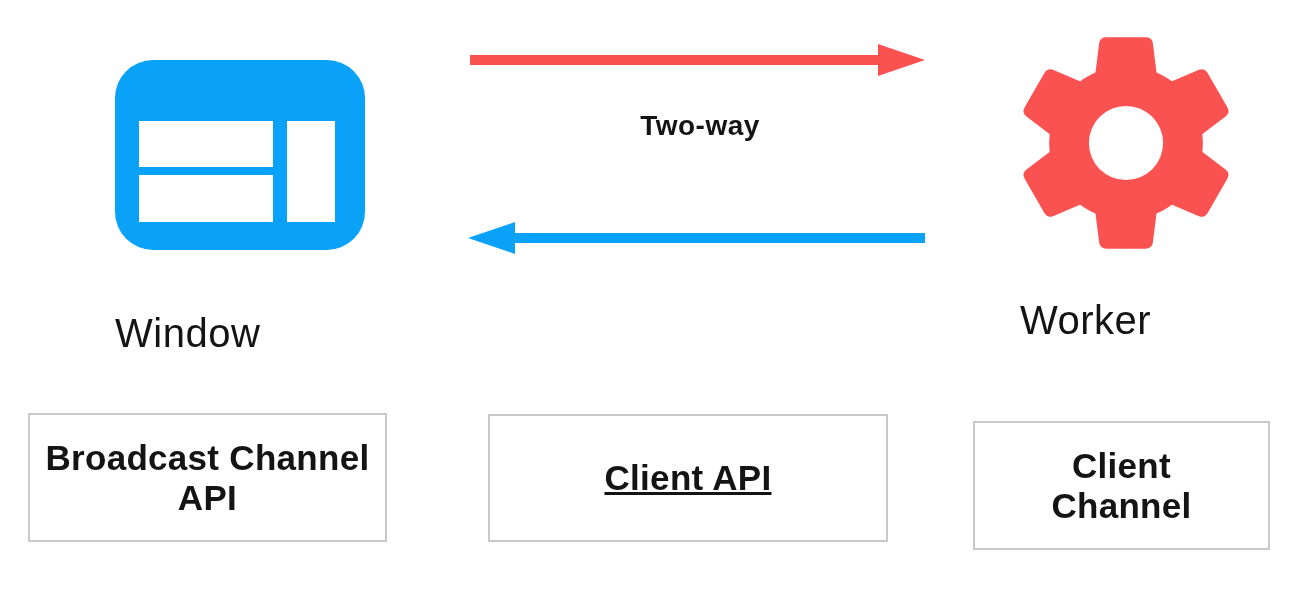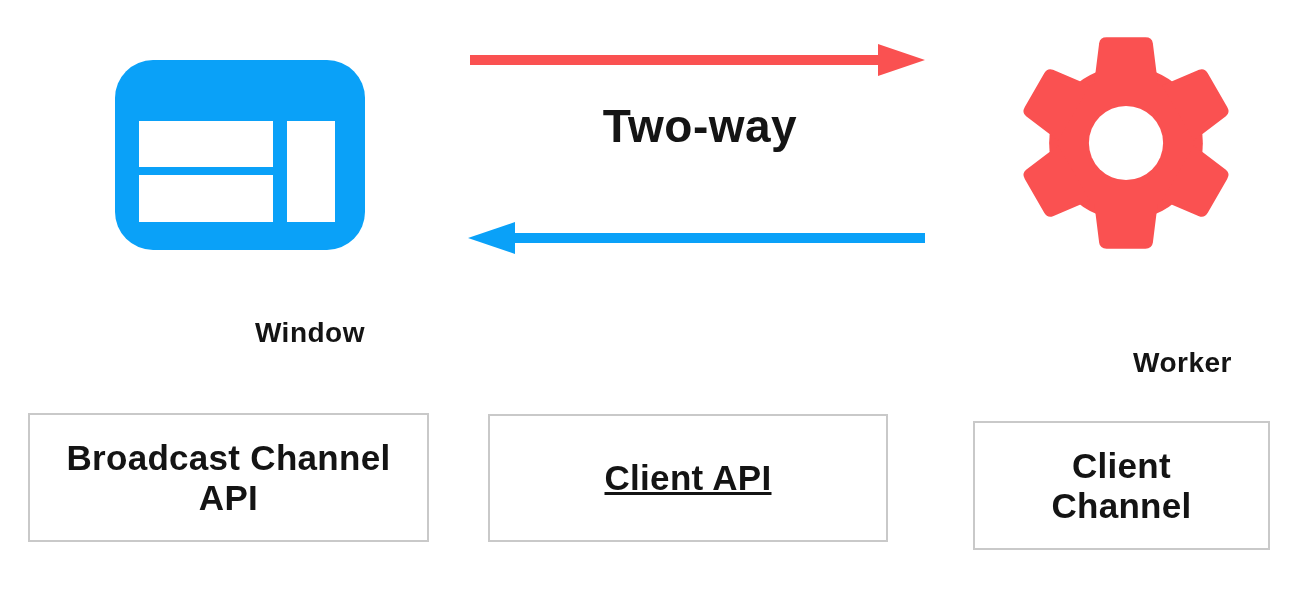--- a/index.html
+++ b/index.html
@@ -32,68 +32,68 @@
     position: absolute;
     left: 1020px;
     top: 32px;
     width: 212px;
     height: 222px;
   }
 
   
   .node-label {
     position: absolute;
-    font-size: 28px;
-    font-weight: 700;
+    font-size: 40px;
+    font-weight: 400;
     letter-spacing: 0.5px;
     line-height: 40px;
-    text-align: right;
+    text-align: left;
     white-space: nowrap;
   }
   .window-label { left: 115px; top: 313px; width: 250px; }
-  .worker-label { left: 1020px; top: 300px; width: 212px; margin-top: 43px; }
+  .worker-label { left: 1020px; top: 300px; width: 212px; }
 
   
   .arrow {
     position: absolute;
     width: 457px;
     height: 32px;
   }
   .arrow-right { left: 468px; top: 44px; }
   .arrow-left  { left: 468px; top: 222px; }
 
   
   .comm-label {
     position: absolute;
     left: 438px;
     top: 100px;
     width: 524px;
     text-align: center;
-    font-size: 46px;
+    font-size: 28px;
     font-weight: 700;
     letter-spacing: 0.5px;
     line-height: 52px;
   }
 
   
   .api-box {
     position: absolute;
     box-sizing: border-box;
     border: 2px solid var(--box_border, #c9c9c9);
     background: #ffffff;
     display: flex;
     align-items: center;
     justify-content: center;
     text-align: center;
     font-size: 35px;
     font-weight: 700;
     letter-spacing: 0.3px;
     line-height: 40px;
   }
-  .box-broadcast { left: 28px;  top: 413px; width: 401px; height: 129px; }
+  .box-broadcast { left: 28px;  top: 413px; width: 359px; height: 129px; }
   .box-client    { left: 488px; top: 414px; width: 400px; height: 128px; text-decoration: underline; }
   .box-message   { left: 973px; top: 421px; width: 297px; height: 129px; }
 </style>
 </head>
 <body>
 
 <div class="stage">
 
   <svg class="window-icon" viewBox="0 0 250 190" aria-hidden="true">
     <rect x="0" y="0" width="250" height="190" rx="38" style="fill:var(--blue)"></rect>

